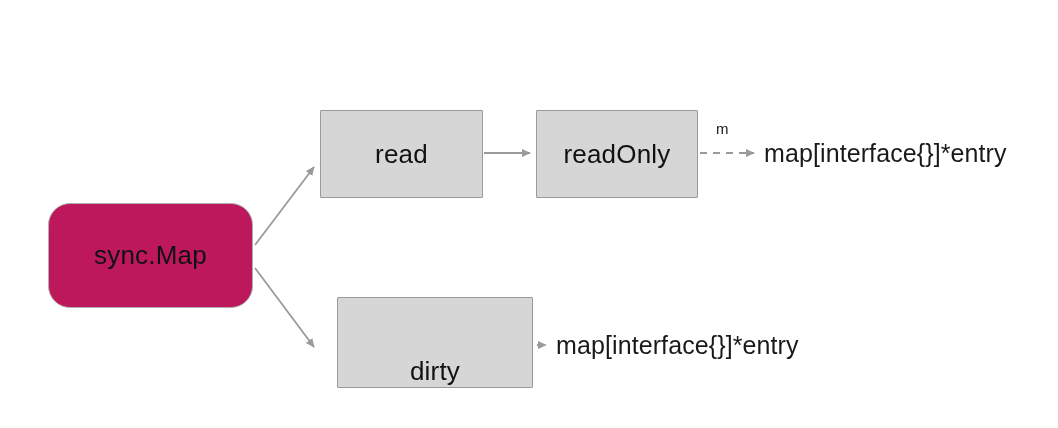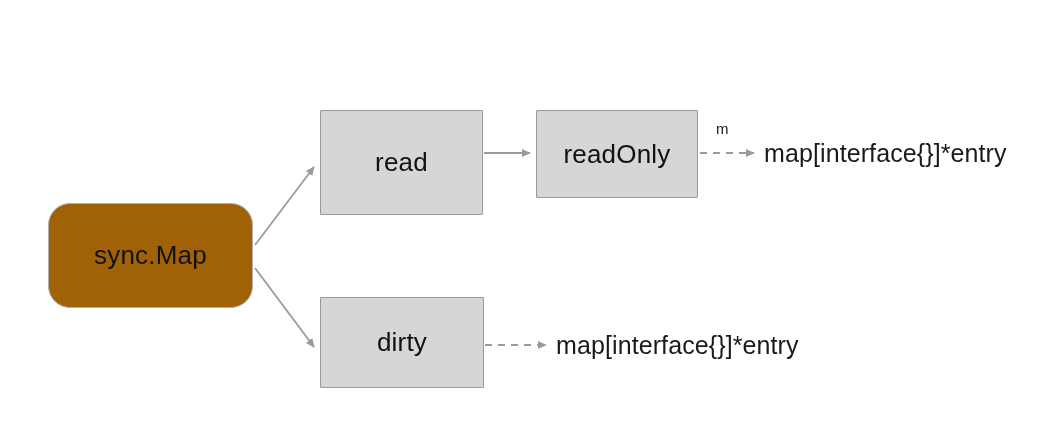--- a/index.html
+++ b/index.html
@@ -28,21 +28,21 @@
     position: absolute;
     box-sizing: border-box;
     display: flex;
     align-items: center;
     justify-content: center;
     text-align: center;
     color: #111111;
     letter-spacing: 0.2px;
   }
   .node-rounded {
-    background: #a16207;
+    background: #be185d;
     border: 1.6px solid #b0b0b0;
     border-radius: 22px;
     font-size: 26px;
   }
   .node-box {
     background: #d6d6d6;
     border: 1.6px solid #9a9a9a;
     border-radius: 1px;
     font-size: 26px;
   }
@@ -54,23 +54,23 @@
     letter-spacing: 0.1px;
     text-align: center;
   }
   .edge-label {
     position: absolute;
     color: #1a1a1a;
     white-space: nowrap;
     font-size: 15px;
   }
   #sync-map-node { left: 48px;  top: 203px; width: 205px; height: 105px; }
-  #read-node     { left: 320px; top: 110px; width: 163px; height: 105px; }
+  #read-node     { left: 320px; top: 110px; width: 163px; height: 88px; }
   #read-only-node{ left: 536px; top: 110px; width: 162px; height: 88px; }
-  #dirty-node    { left: 320px; top: 297px; width: 164px; height: 91px; }
+  #dirty-node    { left: 337px; top: 297px; width: 196px; height: 91px; align-items: flex-end; }
   #label-map-top    { left: 764px; top: 139px; }
   #label-map-bottom { left: 556px; top: 331px; }
   #label-m          { left: 716px; top: 120px; }
 </style>
 </head>
 <body>
 
 <div id="canvas">
 
   <svg id="edges" viewBox="0 0 1058 428" xmlns="http://www.w3.org/2000/svg">

